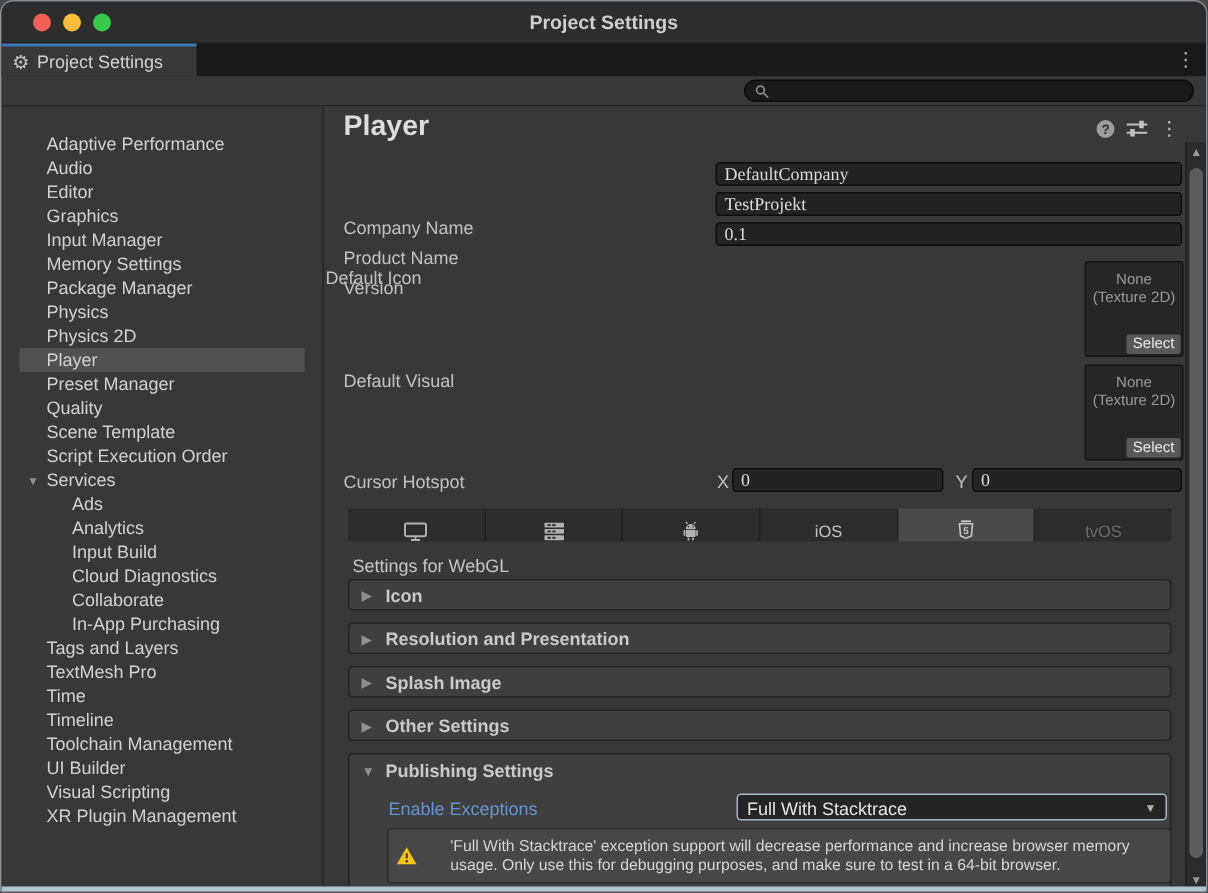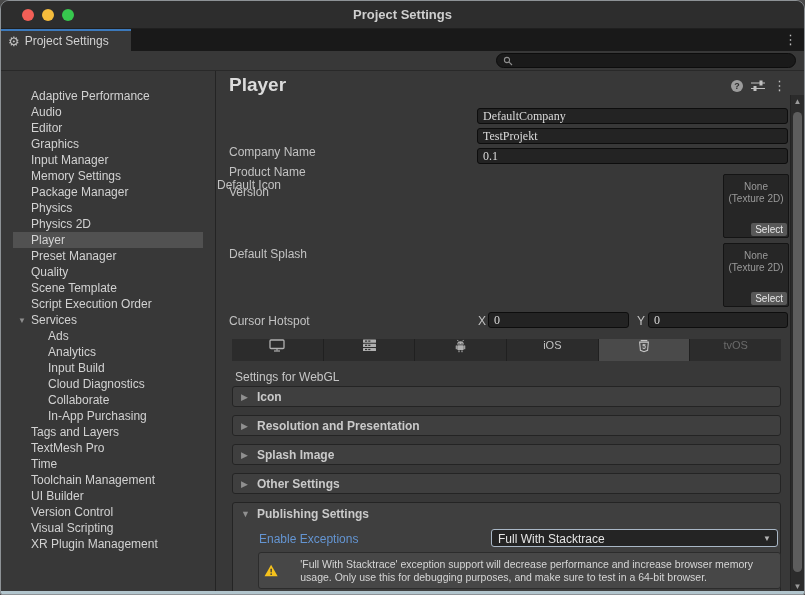--- a/index.html
+++ b/index.html
@@ -54,21 +54,21 @@
   .picker{position:absolute;width:66px;height:64px;background:#262626;border:1px solid #141414;
           border-radius:2px;text-align:center;cursor:pointer;}
   .picker .pnone{margin-top:5px;font-size:10px;color:#9a9a9a;line-height:13px;}
   .picker .ptype{font-size:10px;color:#9a9a9a;line-height:12px;}
   .pselect{position:absolute;right:1px;bottom:1px;background:#585858;color:#e8e8e8;font-size:10px;
            line-height:13px;padding:0 4px;border-radius:2px;cursor:pointer;}
   
   .hotinput{top:241px;}
   
   .platrow{position:absolute;left:16px;top:268px;width:549px;height:22px;display:flex;background:#2c2c2c;}
-  .ptab{flex:1;display:flex;align-items:flex-start;justify-content:center;border-right:1px solid #202020;
+  .ptab{flex:1;display:flex;align-items:flex-end;justify-content:center;border-right:1px solid #202020;
         cursor:pointer;font-size:11px;color:#c2c2c2;}
   .ptab:last-child{border-right:none;color:#6a6a6a;}
   .ptab.sel{background:#4a4a4a;}
   
   .setfor{position:absolute;left:19px;top:299px;font-size:12px;color:#c6c6c6;}
   
   .sections{position:absolute;left:16px;top:315px;width:549px;}
   .secbox{position:relative;height:21px;background:#3f3f3f;border:1px solid #242424;border-radius:3px;
           margin-bottom:8px;cursor:pointer;}
   .secbox .tri{position:absolute;left:8px;top:5px;font-size:9px;color:#909090;}
@@ -223,32 +223,32 @@
           </li>
 
           <li>
             <span class="fold">▼</span><span>TextMesh Pro</span>
           </li>
 
           <li>
             <span class="fold">▼</span><span>Time</span>
           </li>
 
+          <li>
+            <span class="fold">▼</span><span>Timeline</span>
+          </li>
 
           <li>
             <span class="fold">▼</span><span>Toolchain Management</span>
           </li>
 
           <li>
             <span class="fold">▼</span><span>UI Builder</span>
           </li>
 
-          <li>
-            <span class="fold">▼</span><span>Version Control</span>
-          </li>
 
           <li>
             <span class="fold">▼</span><span>Visual Scripting</span>
           </li>
 
           <li>
             <span class="fold">▼</span><span>XR Plugin Management</span>
           </li>
         </ul>
     </div>
@@ -285,21 +285,21 @@
           </div>
         </div>
 
       <span class="plabel" style="left:1px;top:107px">Default Icon</span>
       <div class="picker" style="left:507px;top:103px">
         <div class="pnone">None</div>
         <div class="ptype">(Texture 2D)</div>
         <span class="pselect">Select</span>
       </div>
 
-      <span class="plabel" style="left:13px;top:176px">Default Splash</span>
+      <span class="plabel" style="left:13px;top:176px">Default Visual</span>
       <div class="picker" style="left:507px;top:172px">
         <div class="pnone">None</div>
         <div class="ptype">(Texture 2D)</div>
         <span class="pselect">Select</span>
       </div>
 
       <span class="plabel" style="left:13px;top:243px">Cursor Hotspot</span>
       <span class="plabel" style="left:262px;top:243px">X</span>
       <input class="hotinput" style="left: 272px; width: 141px;" value="0">
       <span class="plabel" style="left:421px;top:243px">Y</span>

